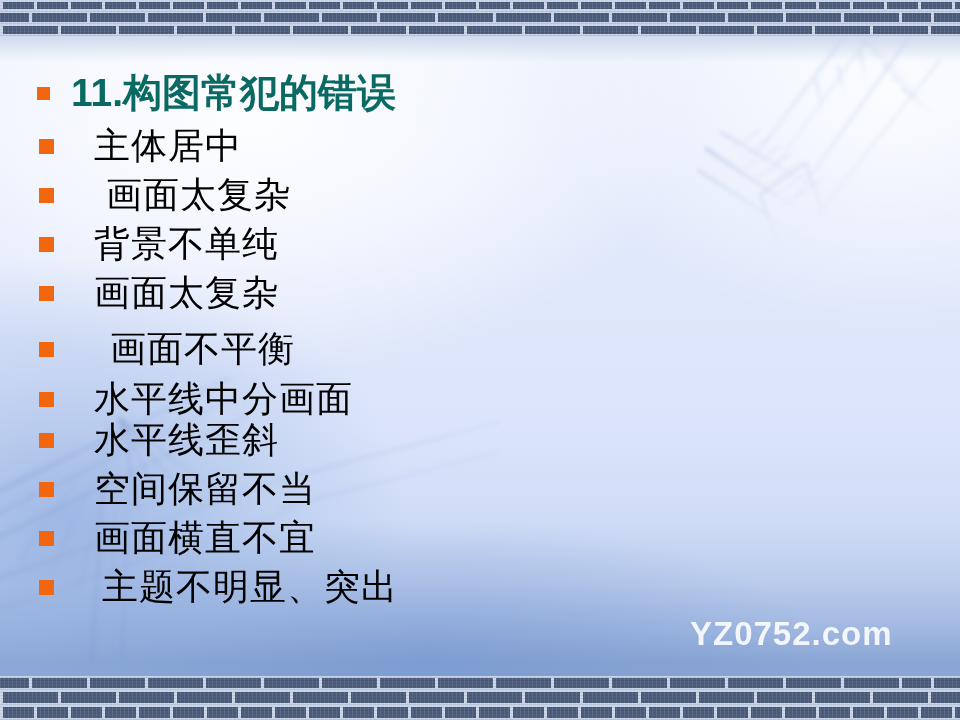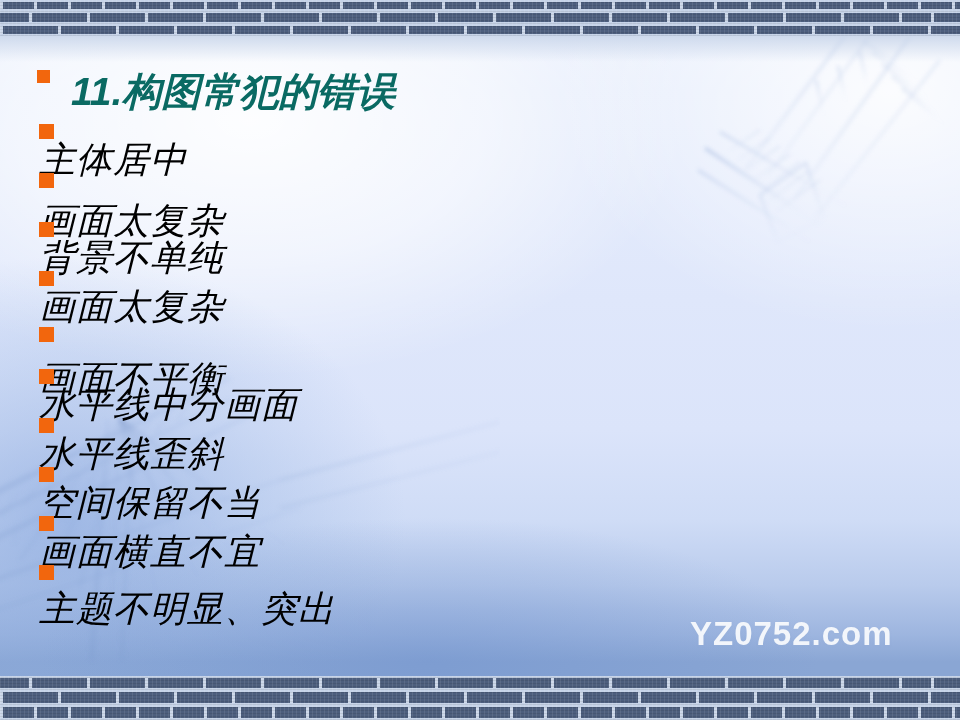--- a/index.html
+++ b/index.html
@@ -156,22 +156,22 @@
     position: absolute;
     left: 0;
     top: 0;
     width: 960px;
     height: 720px;
   }
 
   .bullet-line {
     position: absolute;
     display: flex;
+    align-items: center;
     white-space: nowrap;
-    font-style: italic;
   }
 
   .bullet-marker {
     width: 15px;
     height: 15px;
     background: #f2660d;
     flex: 0 0 auto;
   }
 
   
@@ -191,21 +191,20 @@
     font-size: 39px;
     line-height: 44px;
     color: #0a6a63;
     letter-spacing: 0px;
   }
 
   
   .row-item {
     left: 39px;
     height: 44px;
-    flex-direction: column;
   }
   .row-item .bullet-marker {
     margin-right: 40px;
   }
   .item-text {
     font-family: "Liberation Serif", "DejaVu Serif", serif;
     font-size: 36px;
     line-height: 42px;
     color: #000000;
     letter-spacing: 1px;
@@ -390,21 +389,21 @@
     <div class="bullet-line row-item" style="top:271px;">
       <span class="bullet-marker"></span>
       <span class="item-text">画面太复杂</span>
     </div>
 
     <div class="bullet-line row-item" style="top:327px;gap:16px;">
       <span class="bullet-marker"></span>
       <span class="item-text">画面不平衡</span>
     </div>
 
-    <div class="bullet-line row-item" style="top:369px;">
+    <div class="bullet-line row-item" style="top:377px;">
       <span class="bullet-marker"></span>
       <span class="item-text">水平线中分画面</span>
     </div>
 
     <div class="bullet-line row-item" style="top:418px;">
       <span class="bullet-marker"></span>
       <span class="item-text">水平线歪斜</span>
     </div>
 
     <div class="bullet-line row-item" style="top:467px;">

